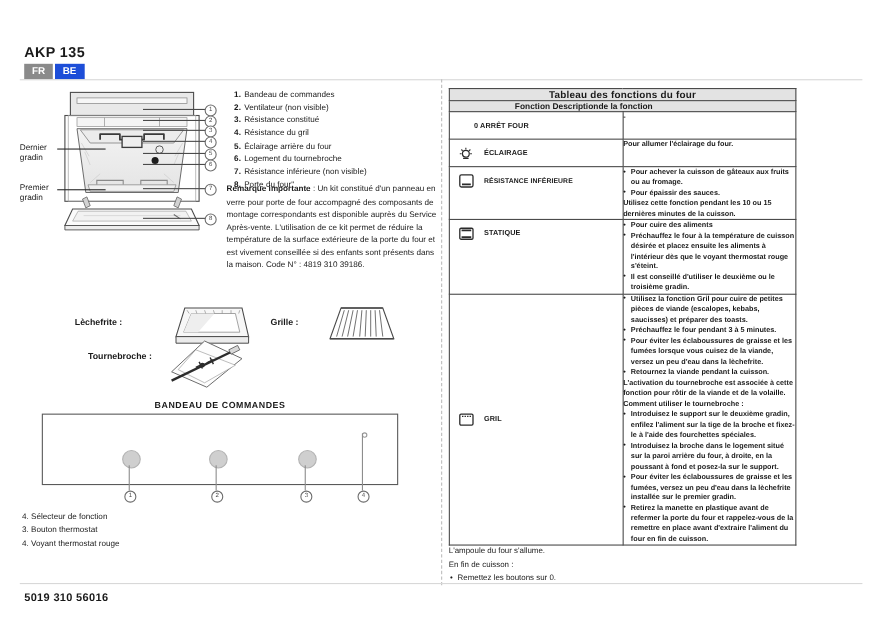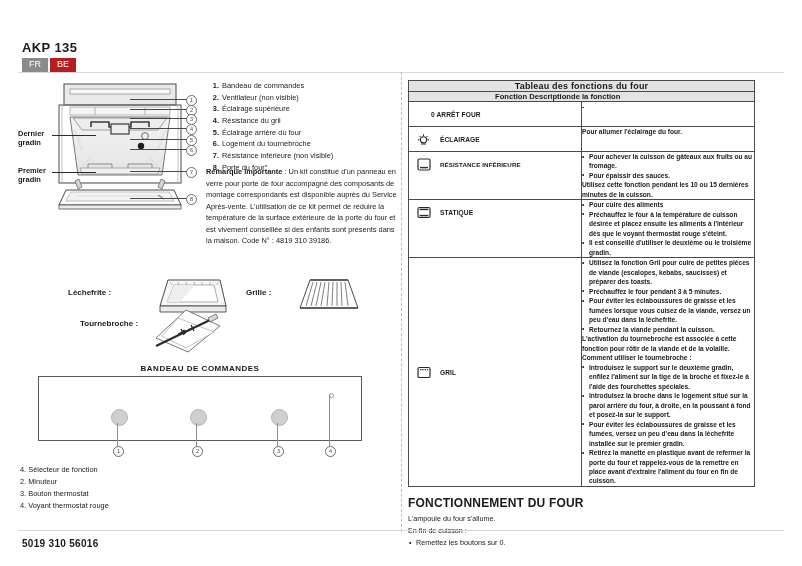--- a/index.html
+++ b/index.html
@@ -11,25 +11,25 @@
   }
   .page{position:absolute;inset:0;}
 
   
   .model{
     position:absolute;left:22px;top:40px;
     font-size:13px;font-weight:bold;letter-spacing:.4px;text-align:right;
   }
   .badges{position:absolute;left:22px;top:58px;display:flex;gap:2px;}
   .badge{
-    font-size:9px;font-weight:normal;color:#ffffff;
+    font-size:9px;font-weight:bold;color:#ffffff;
     padding:2px 7px 3px 7px;line-height:1;
   }
   .badge.fr{background:#8a8a8a;}
-  .badge.be{background:#b91c1c;}
+  .badge.be{background:#1d4ed8;}
   .doc-title{
     position:absolute;left:0;right:0;top:41px;text-align:center;
     font-size:14px;font-weight:bold;letter-spacing:.6px;
   }
   .title-rule{
     position:absolute;left:18px;right:18px;top:72px;height:1px;background:#d8d8d8;
   }
 
   
   .fold{
@@ -37,21 +37,21 @@
     border-left:1px dashed #bdbdbd;
   }
 
   
   .left{position:absolute;left:0;top:76px;width:400px;height:456px;}
 
   .oven-wrap{position:absolute;left:46px;top:4px;width:150px;height:150px;}
   .oven-svg{display:block;}
 
   .grad-label{
-    position:absolute;font-size:7.5px;font-weight:bold;line-height:1.25;
+    position:absolute;font-size:7.5px;font-weight:normal;line-height:1.25;
   }
   .grad-last{left:18px;top:53px;}
   .grad-first{left:18px;top:90px;}
   .grad-line{position:absolute;height:1px;background:#2b2b2b;}
 
   .callouts{position:absolute;left:186px;top:0;width:14px;}
   .cnum{
     position:absolute;width:9px;height:9px;border:1px solid #6d6d6d;border-radius:50%;
     font-size:5.5px;line-height:8px;text-align:center;color:#4a4a4a;background:#fff;
   }
@@ -106,34 +106,34 @@
   }
   .panel-legend{
     position:absolute;left:20px;top:388px;width:200px;
     font-size:7.4px;line-height:1.62;
   }
 
   
   .right{position:absolute;left:408px;top:80px;width:376px;}
 
   table.fn{
-    width:347px;border-collapse:collapse;table-layout:fixed;
+    width:316px;border-collapse:collapse;table-layout:fixed;
     border:1px solid #4b4b4b;
   }
   table.fn td,table.fn th{
     border:1px solid #4b4b4b;vertical-align:top;padding:0;
   }
   .tbl-title{
     background:#e3e3e3;text-align:center;font-size:9px;font-weight:bold;
     padding:5px 0 5px 0;letter-spacing:.2px;
   }
   .tbl-sub{
     background:#e3e3e3;font-size:7.6px;font-weight:bold;padding:4px 6px;
   }
-  .tbl-sub .sub-a{display:inline-block;width:135px;text-align:right;margin-left:27px;}
+  .tbl-sub .sub-a{display:inline-block;width:135px;text-align:right;}
   .tbl-sub .sub-b{display:inline-block;}
   .c-fn{width:134px;font-size:6.6px;font-weight:bold;letter-spacing:.1px;}
   .c-desc{font-size:6.6px;line-height:1.44;padding:3px 4px 4px 5px;font-weight:bold;}
   .c-desc.plain{font-weight:bold;}
   .fn-cell{display:flex;align-items:center;gap:9px;padding:5px 4px 5px 7px;min-height:14px;}
   .fn-name{font-size:6.6px;font-weight:bold;}
   .fn-name.small{font-size:6.2px;}
   .ico{flex:0 0 auto;width:15px;height:13px;display:flex;align-items:center;justify-content:center;}
 
   .ul{margin:0;padding:0;list-style:none;}
@@ -260,21 +260,21 @@
       <div class="cnum" style="left:0px;top:91px;">7</div>
 
       <div class="cline" style="left:-56px;top:122px;width:58px;"></div>
       <div class="cnum" style="left:0px;top:118px;">8</div>
     </div>
 
     <div class="parts">
       <ol>
         <li><span class="num">1.</span><span>Bandeau de commandes</span></li>
         <li><span class="num">2.</span><span>Ventilateur (non visible)</span></li>
-        <li><span class="num">3.</span><span>Éclairage supérieure</span></li>
+        <li><span class="num">3.</span><span>Résistance constitué</span></li>
         <li><span class="num">4.</span><span>Résistance du gril</span></li>
         <li><span class="num">5.</span><span>Éclairage arrière du four</span></li>
         <li><span class="num">6.</span><span>Logement du tournebroche</span></li>
         <li><span class="num">7.</span><span>Résistance inférieure (non visible)</span></li>
         <li><span class="num">8.</span><span>Porte du four"</span></li>
       </ol>
     </div>
 
     <div class="remark">
       <b>Remarque importante</b><span> : Un kit constitué d'un panneau en verre pour porte de four accompagné des composants de montage correspondants est disponible auprès du Service Après-vente. L'utilisation de ce kit permet de réduire la température de la surface extérieure de la porte du four et est vivement conseillée si des enfants sont présents dans la maison. Code N° : 4819 310 39186.</span>
@@ -343,21 +343,20 @@
     <div class="leader" style="left:196px;top:347px;height:23px;"></div>
     <div class="leader" style="left:277px;top:347px;height:23px;"></div>
     <div class="leader" style="left:329px;top:318px;height:52px;"></div>
     <div class="pnum" style="left:113px;top:370px;">1</div>
     <div class="pnum" style="left:192px;top:370px;">2</div>
     <div class="pnum" style="left:273px;top:370px;">3</div>
     <div class="pnum" style="left:325px;top:370px;">4</div>
 
     <div class="panel-legend">
       <div>4. Sélecteur de fonction</div>
-      <div>2. Minuteur</div>
       <div>3. Bouton thermostat</div>
       <div>4. Voyant thermostat rouge</div>
     </div>
   </div>
 
   <div class="right">
 
     <table class="fn">
       <tbody>
           <tr>
@@ -478,21 +477,20 @@
             <li>Introduisez le support sur le deuxième gradin, enfilez l'aliment sur la tige de la broche et fixez-le à l'aide des fourchettes spéciales.</li>
             <li>Introduisez la broche dans le logement situé sur la paroi arrière du four, à droite, en la poussant à fond et posez-la sur le support.</li>
             <li>Pour éviter les éclaboussures de graisse et les fumées, versez un peu d'eau dans la lèchefrite installée sur le premier gradin.</li>
             <li>Retirez la manette en plastique avant de refermer la porte du four et rappelez-vous de la remettre en place avant d'extraire l'aliment du four en fin de cuisson.</li>
           </ul>
         </td>
       </tr>
     </tbody>
       </table>
 
-    <div class="sec-title">FONCTIONNEMENT DU FOUR</div>
     <div class="body-txt">
       <p>L'ampoule du four s'allume.</p>
       <p>En fin de cuisson :</p>
       <p class="bull">Remettez les boutons sur 0.</p>
 
     </div>
   </div>
 
   <div class="foot-rule"></div>
   <div class="footer-code">5019 310 56016</div>

